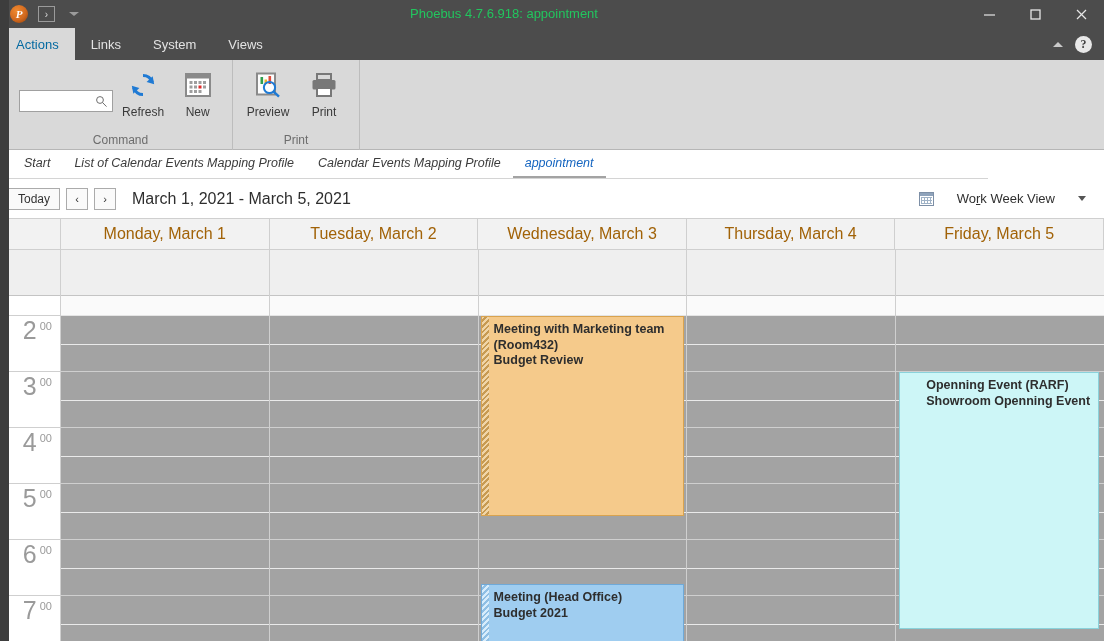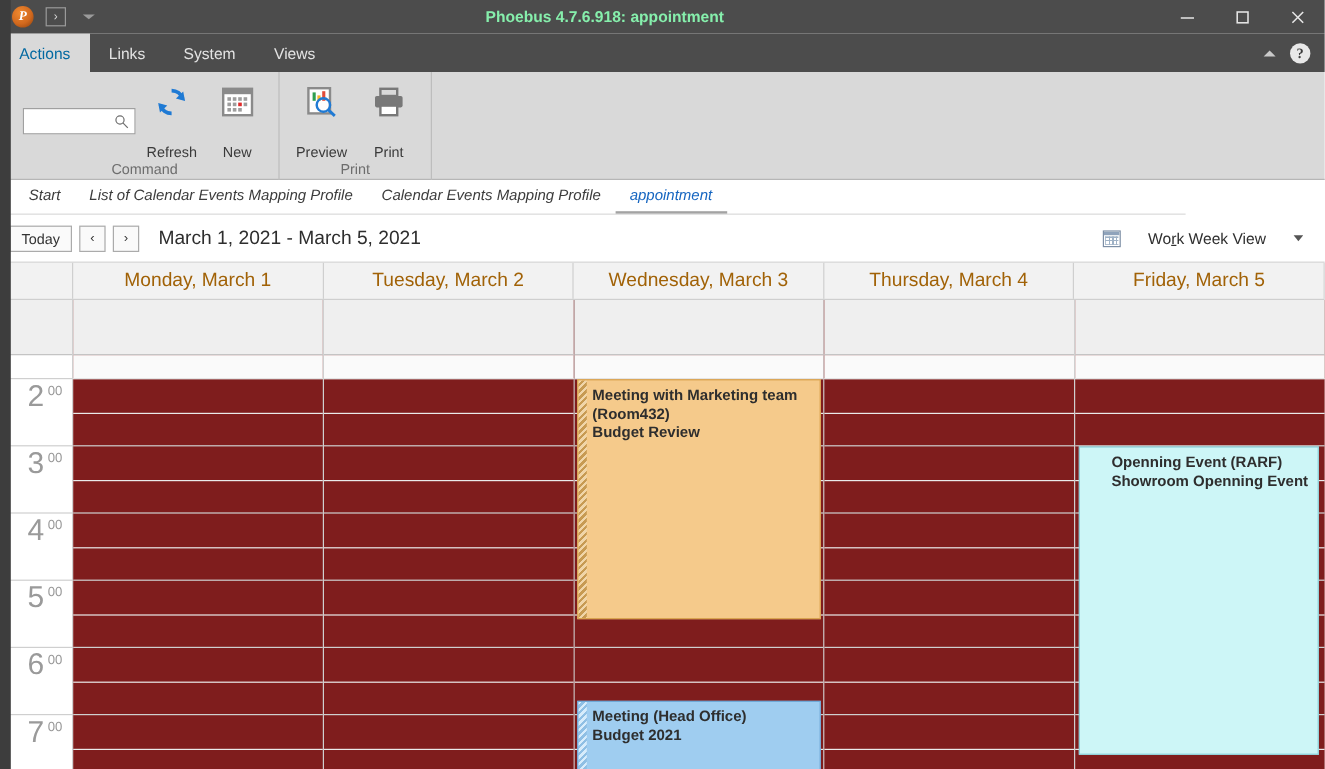--- a/index.html
+++ b/index.html
@@ -41,21 +41,21 @@
   .qat-caret {
     margin-left: 14px;
     width: 0; height: 0;
     border-left: 5px solid transparent;
     border-right: 5px solid transparent;
     border-top: 4px solid #9b9b9b;
   }
   .title-text {
     position: absolute; left: 0; top: 0; width: 1008px; height: 28px;
     line-height: 28px; text-align: center;
-    color: #86efac; font-size: 13px; font-weight: bold;
+    color: #22c55e; font-size: 13px; font-weight: normal;
     pointer-events: none;
   }
   .wbtns {
     position: absolute; right: 0; top: 0; height: 28px;
     display: flex; align-items: stretch;
   }
   .wbtn {
     width: 46px; display: flex; align-items: center; justify-content: center;
     color: #e6e6e6; font-size: 13px;
   }
@@ -107,21 +107,21 @@
     padding-bottom: 3px;
   }
   .searchbox {
     width: 118px; height: 22px; margin-top: 22px;
     background: #fff; border: 1px solid #a0a0a0;
     display: flex; align-items: center; justify-content: flex-end;
     padding-right: 4px;
   }
   .searchbox svg { display:block; }
   .cmd {
-    width: 62px; display: flex; flex-direction: column; align-items: center; gap: 18px;
+    width: 62px; display: flex; flex-direction: column; align-items: center; gap: 3px;
   }
   .cmd-ico { height: 34px; display: flex; align-items: center; justify-content: center; }
   .cmd-lbl { font-size: 12px; color: #3a3a3a; }
 
   
   .doctabs {
     position: absolute; left: 0; top: 150px; width: 988px; height: 29px;
     background: #ffffff; border-bottom: 1px solid #d4d4d4;
     display: flex; align-items: flex-end; padding-left: 12px; font-style: italic;
   }
@@ -215,21 +215,21 @@
   .gutter .hourcell {
     display: flex; align-items: flex-start; justify-content: flex-end;
     padding: 2px 8px 0 0; border-bottom: 1px solid #cfcfcf;
   }
   .gutter .hourcell .hh { font-size: 25px; color: #9a9a9a; line-height: 1; }
   .gutter .hourcell .mm { font-size: 11px; color: #9a9a9a; margin-left: 3px; margin-top: 2px; }
   .gutter .spacer { height: 20px; border-bottom: 1px solid #cfcfcf; }
 
   .daycol {
     flex: 1 1 0; position: relative;
-    border-right: 1px solid #cfcfcf; background: #7f1d1d;
+    border-right: 1px solid #cfcfcf; background: #a3a3a3;
   }
   .daycol .spacer { height: 20px; border-bottom: 1px solid #e4e4e4; background:#fafafa; }
 
   
   .event {
     position: absolute; left: 2px; right: 2px;
     border: 1px solid; padding: 5px 6px 5px 12px;
     font-size: 12.5px; font-weight: bold; line-height: 1.25;
     overflow: hidden; z-index: 5;
   }

